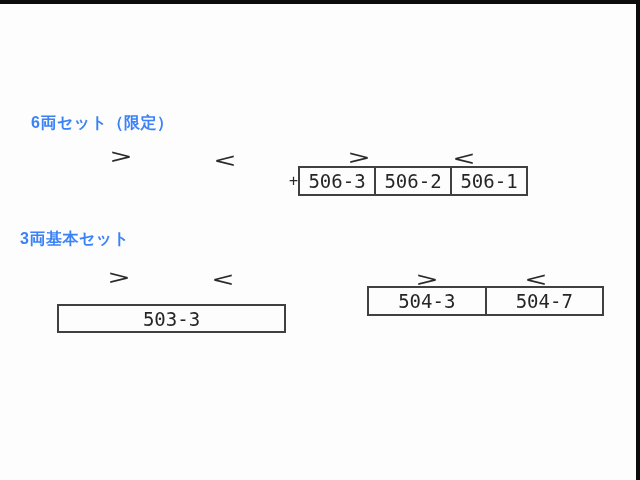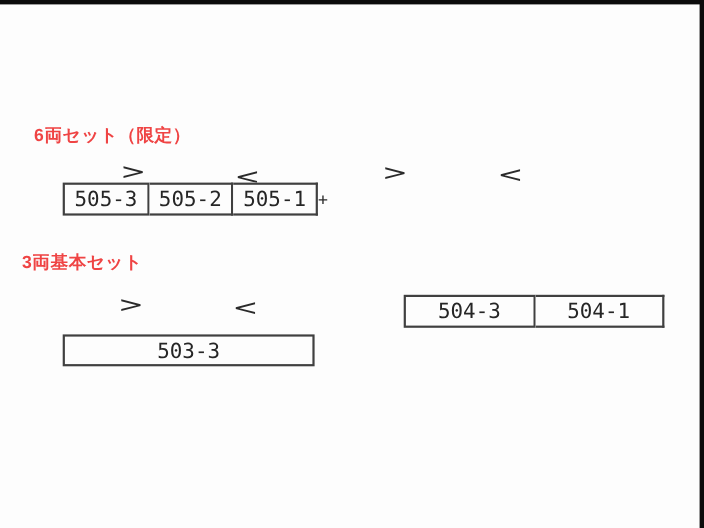--- a/index.html
+++ b/index.html
@@ -14,21 +14,21 @@
   }
 
   .frame-bar { position: absolute; background: #0c0c0c; }
   .frame-top { left: 0; top: 0; width: 640px; height: 4px; }
   .frame-right { left: 636px; top: 0; width: 4px; height: 480px; }
 
   .section-title {
     position: absolute;
     font-size: 16px;
     font-weight: bold;
-    color: #ef4444;
+    color: #3b82f6;
     letter-spacing: 0.5px;
     white-space: nowrap;
   }
 
   .car-row { position: absolute; display: flex; }
 
   .car {
     flex: 1 1 0;
     height: 100%;
     border: 2px solid #404040;
@@ -69,40 +69,40 @@
   <div class="frame-bar frame-top"></div>
   <div class="frame-bar frame-right"></div>
 
   <div class="section-title" style="left:31px; top:113px;">6両セット（限定）</div>
 
   <span class="arrow" style="left:110px; top:148px;">&gt;</span>
   <span class="arrow" style="left:214px; top:152px;">&lt;</span>
   <span class="arrow" style="left:348px; top:149px;">&gt;</span>
   <span class="arrow" style="left:453px; top:150px;">&lt;</span>
 
-  <div class="car-row" style="left:57px; top:166px; width:232px; height:30px;">
-    <div class="car">505-3</div>
-    <div class="car">505-2</div>
-    <div class="car">505-1</div>
-  </div>
 
   <span class="plus" style="left:287px; top:167px;">+</span>
 
+  <div class="car-row" style="left:298px; top:166px; width:230px; height:30px;">
+    <div class="car">506-3</div>
+    <div class="car">506-2</div>
+    <div class="car">506-1</div>
+  </div>
 
   <div class="section-title" style="left:20px; top:229px;">3両基本セット</div>
 
   <span class="arrow" style="left:108px; top:269px;">&gt;</span>
   <span class="arrow" style="left:212px; top:271px;">&lt;</span>
 
   <div class="car-row" style="left:57px; top:304px; width:229px; height:29px;">
     <div class="car">503-3</div>
   </div>
 
 
   <span class="arrow" style="left:416px; top:271px;">&gt;</span>
   <span class="arrow" style="left:525px; top:271px;">&lt;</span>
 
-  <div class="car-row" style="left:367px; top:268px; width:237px; height:30px;">
+  <div class="car-row" style="left:367px; top:286px; width:237px; height:30px;">
     <div class="car">504-3</div>
-    <div class="car">504-1</div>
+    <div class="car">504-7</div>
   </div>
 
 </div>
 
 </body></html>

